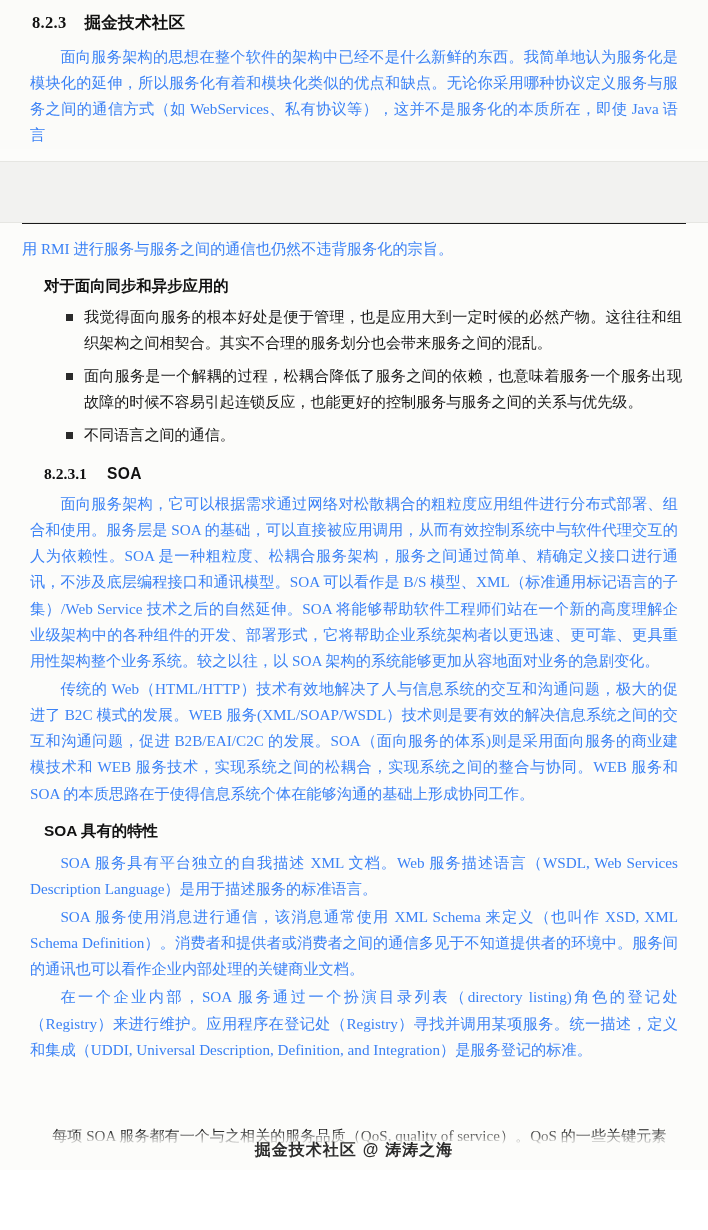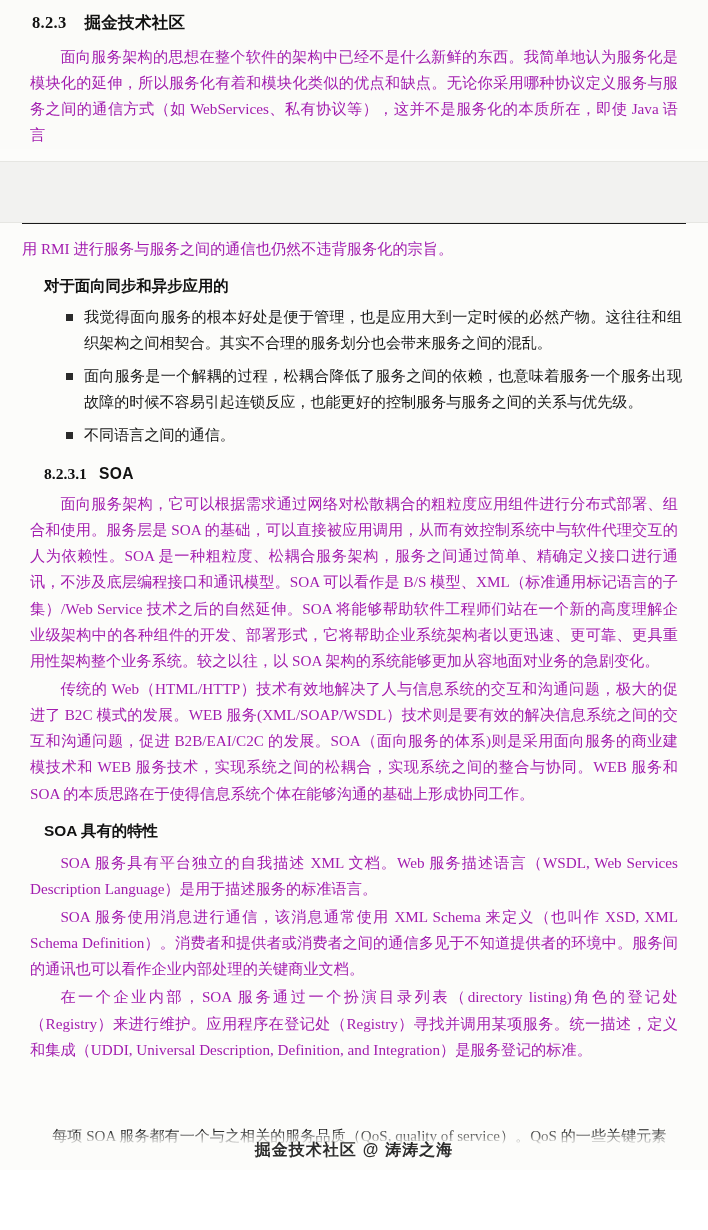--- a/index.html
+++ b/index.html
@@ -41,21 +41,21 @@
   }
   .sec-head .num { font-family: "Liberation Serif", serif; }
   .sec-head .ttl { font-family: "Liberation Sans", sans-serif; font-weight: bold; }
 
   .para {
     font-size: 15.2px;
     line-height: 1.72;
     text-align: justify;
     text-justify: inter-ideograph;
     margin: 0 0 4px 0;
-    color: #a21caf;
+    color: #3b82f6;
   }
   .para.indent { text-indent: 2em; }
 
   .gap-band {
     height: 62px;
     background: #f2f2f0;
     border-top: 1px solid #e6e6e2;
     border-bottom: 1px solid #e6e6e2;
     margin-top: 12px;
   }
@@ -92,21 +92,21 @@
   .sub-head {
     font-family: "Liberation Sans", sans-serif;
     font-size: 15.4px;
     font-weight: bold;
     margin: 14px 0 8px 22px;
     color: #111;
   }
   .sub-head-2 {
     display: flex;
     align-items: baseline;
-    gap: 12px;
+    gap: 20px;
     font-size: 15.6px;
     font-weight: bold;
     margin: 16px 0 8px 22px;
     color: #111;
   }
   .sub-head-2 .n { font-family: "Liberation Serif", serif; }
   .sub-head-2 .t { font-family: "Liberation Sans", sans-serif; letter-spacing: 0.4px; }
 
   ul.bullets {
     list-style: none;

